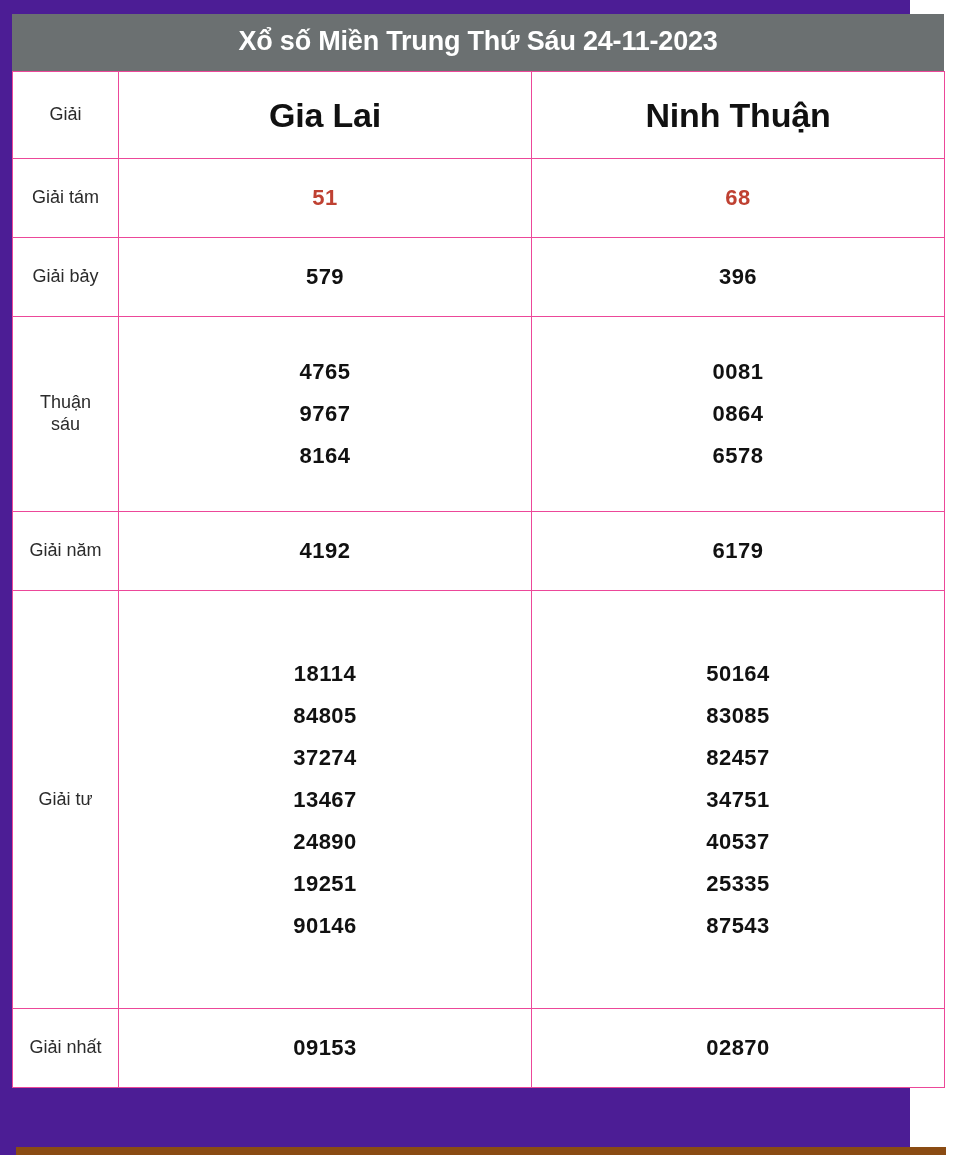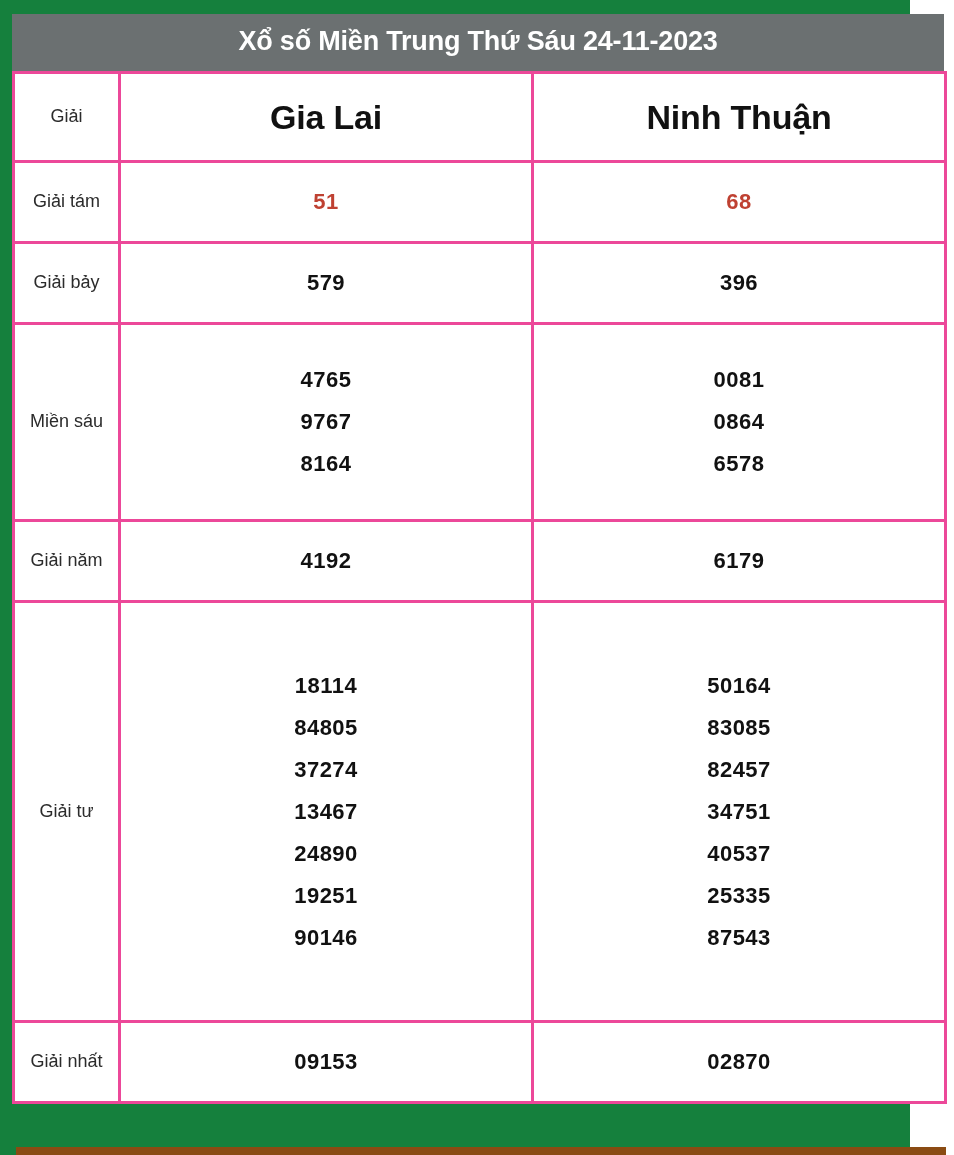--- a/index.html
+++ b/index.html
@@ -11,21 +11,21 @@
     width: 954px;
     height: 1155px;
     font-family: "Liberation Sans", sans-serif;
     overflow: hidden;
   }
 
   .page {
     position: relative;
     width: 910px;
     height: 1155px;
-    background: #15803d;
+    background: #4c1d95;
     box-sizing: border-box;
   }
 
   .lottery-wrap {
     position: absolute;
     left: 12px;
     top: 14px;
     width: 932px;
   }
 
@@ -41,21 +41,21 @@
   }
 
   table.result-table {
     width: 932px;
     border-collapse: collapse;
     table-layout: fixed;
     background: #ffffff;
   }
 
   table.result-table td {
-    border: 3px solid #ec4899;
+    border: 1px solid #ec4899;
     background: #ffffff;
     vertical-align: middle;
     padding: 12px;
   }
 
   col.c-label { width: 106px; }
   col.c-prov  { width: 413px; }
 
   .label-cell {
     text-align: center;
@@ -145,21 +145,21 @@
           <td class="label-cell">Giải bảy</td>
           <td class="num-cell">
             <span class="num-line">579</span>
           </td>
           <td class="num-cell">
             <span class="num-line">396</span>
           </td>
         </tr>
 
         <tr class="row-h3">
-          <td class="label-cell">Miền sáu</td>
+          <td class="label-cell">Thuận sáu</td>
           <td class="num-cell">
             <span class="num-line">4765</span>
             <span class="num-line">9767</span>
             <span class="num-line">8164</span>
           </td>
           <td class="num-cell">
             <span class="num-line">0081</span>
             <span class="num-line">0864</span>
             <span class="num-line">6578</span>
           </td>

